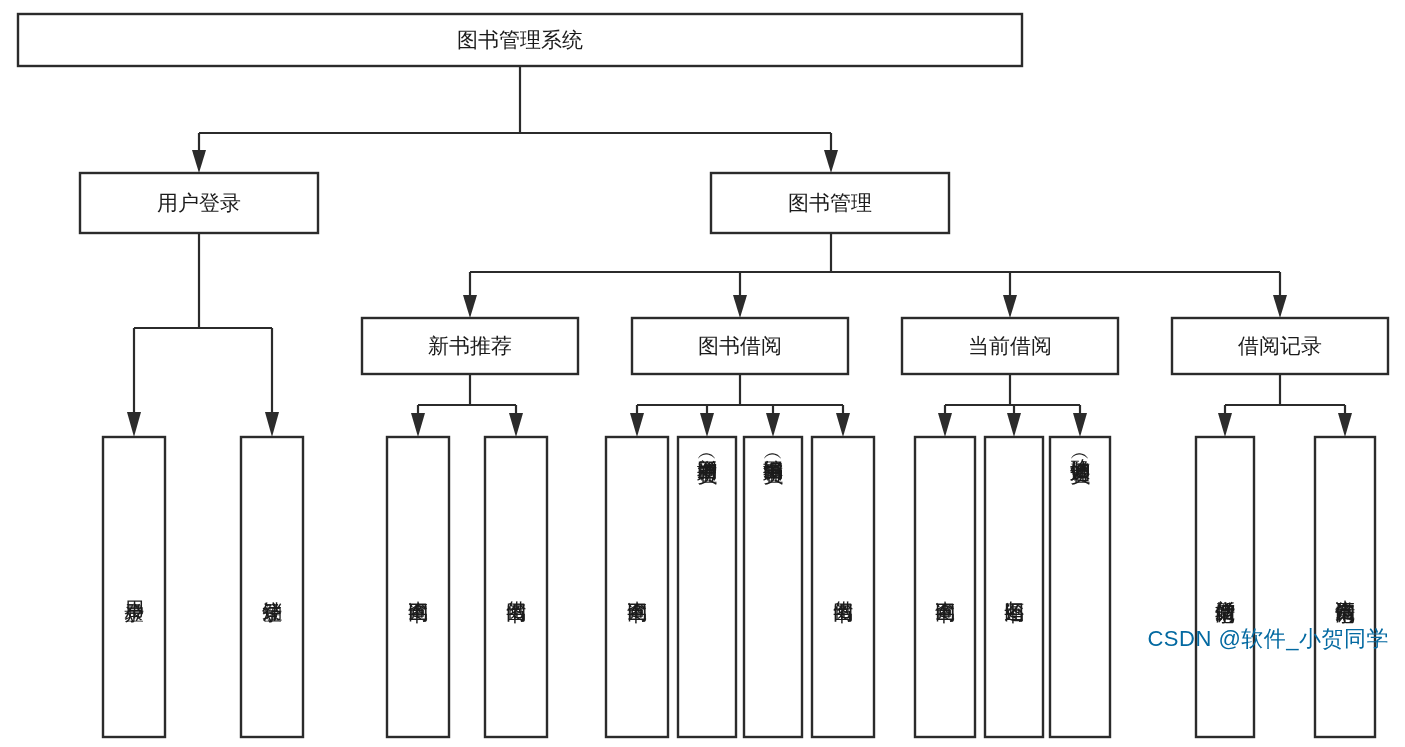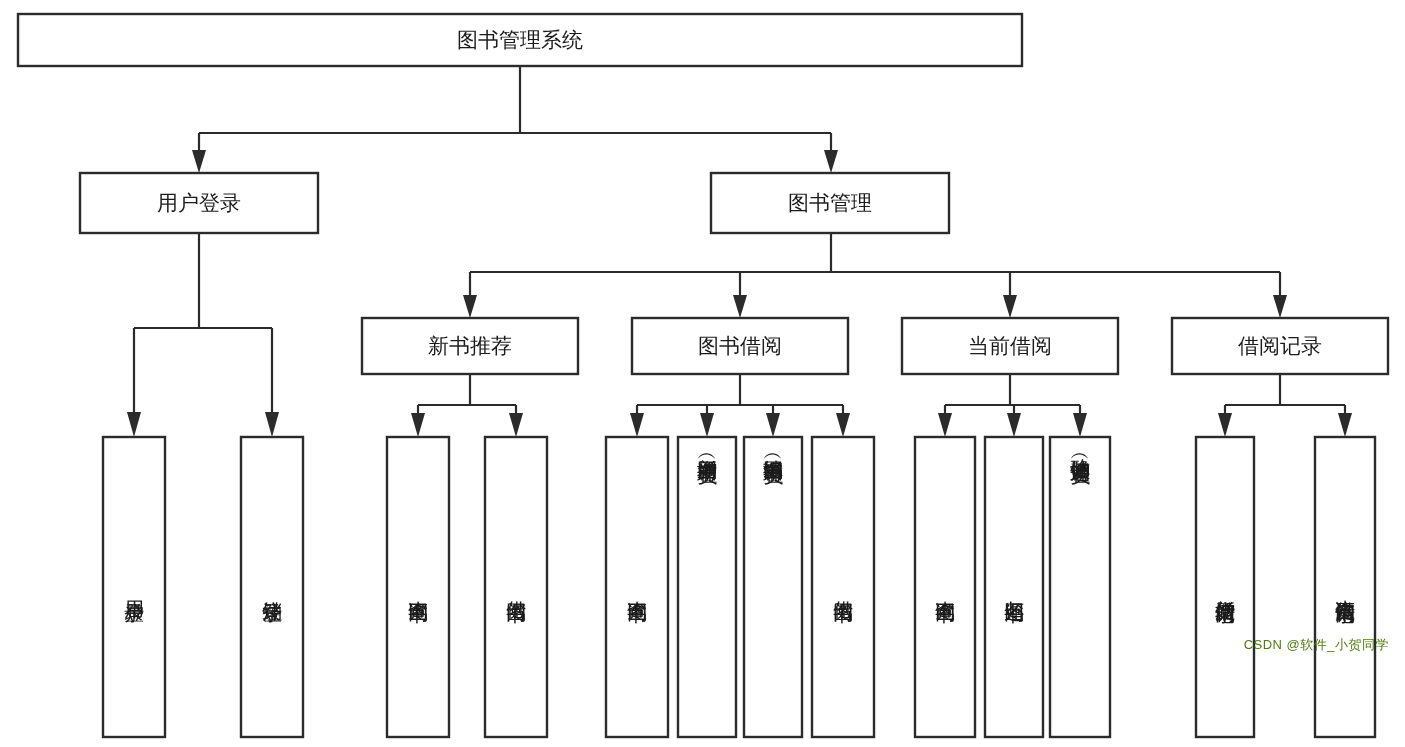--- a/index.html
+++ b/index.html
@@ -73,22 +73,22 @@
     color: #1b1b1b;
     letter-spacing: 1px;
     white-space: nowrap;
     text-align: center;
   }
   #watermark {
     position: absolute;
     right: 16px;
     bottom: 6px;
     font-family: "Liberation Sans", "DejaVu Sans", sans-serif;
-    font-size: 13px;
-    color: #4d7c0f;
+    font-size: 22px;
+    color: #0369a1;
     letter-spacing: 0.5px;
     user-select: none;
     white-space: nowrap;
   }
 </style>
 </head>
 <body>
 
 <div id="diagram-root">
 

